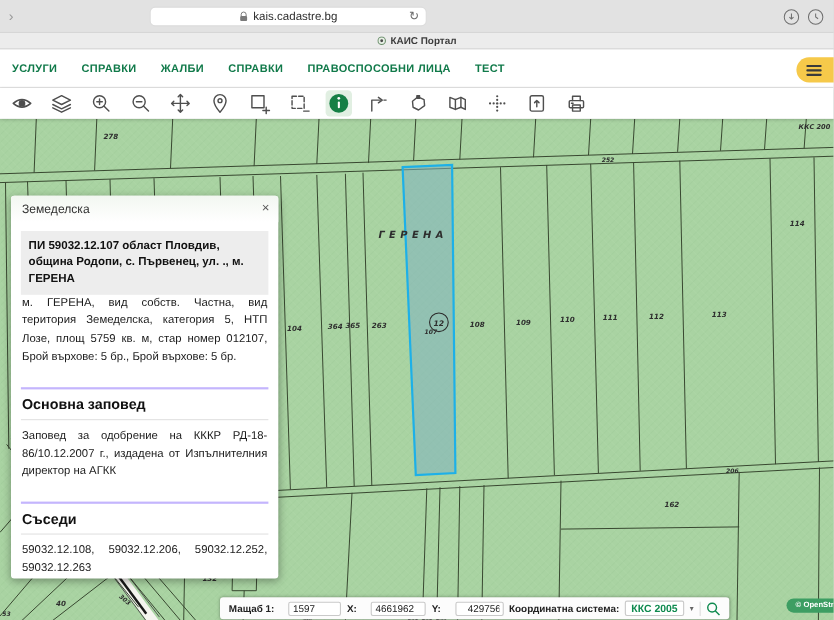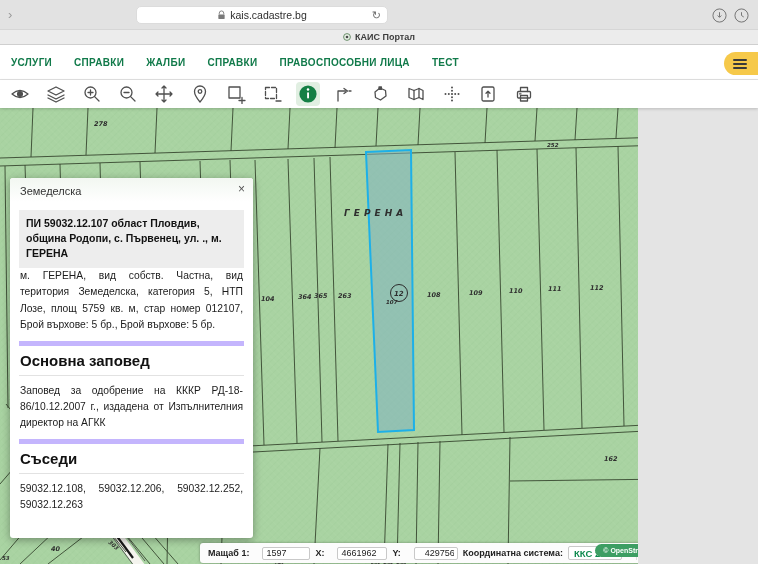--- a/index.html
+++ b/index.html
@@ -22,33 +22,33 @@
   .menu-pill{position:absolute;right:-12px;top:7px;width:46px;height:23px;border-radius:12px;background:#f6c94a;
              border:none;display:flex;flex-direction:column;justify-content:center;gap:2px;padding-left:9px;}
   .menu-pill span{display:block;width:14px;height:2px;background:#3a3a3a;border-radius:1px;}
   
   .toolbar{position:absolute;top:80px;left:0;right:0;height:28px;background:#fff;display:flex;align-items:center;
            gap:12px;padding-left:8px;box-shadow:0 1px 3px rgba(0,0,0,.18);z-index:3;}
   .tb{background:none;border:none;padding:2px;width:24px;height:24px;display:flex;align-items:center;justify-content:center;border-radius:4px;}
   .tb svg{stroke:#4f4f4f;fill:none;stroke-width:1.3;stroke-linecap:round;stroke-linejoin:round;}
   .tb.active{background:#e1efe2;}
   
-  .map-wrap{position:absolute;top:108px;left:0;width:638px;height:456px;overflow:hidden;background:#a9d3a2;}
+  .map-wrap{position:absolute;top:108px;left:0;width:758px;height:456px;overflow:hidden;background:#a9d3a2;}
   .map-wrap svg text{font-family:"DejaVu Sans",sans-serif;font-style:italic;font-weight:bold;fill:#2e2e2e;}
   
   .info-panel{position:absolute;left:10px;top:70px;width:243px;background:#fff;border-radius:3px;
               box-shadow:0 2px 8px rgba(0,0,0,.35);z-index:5;}
   .ip-header{position:relative;padding:7px 10px 5px;font-size:11px;color:#333;background:linear-gradient(#f2f7f1,#ffffff);border-radius:3px 3px 0 0;}
   .ip-close{position:absolute;right:8px;top:5px;background:none;border:none;font-size:12px;color:#555;padding:0;line-height:1;}
-  .ip-body{padding:8px 9px 24px;}
+  .ip-body{padding:8px 9px 0;}
   .ip-title{background:#ededed;padding:6px 7px;font-weight:bold;font-size:10.5px;line-height:1.45;color:#111;}
   .ip-link{display:block;color:#27967f;font-size:10.5px;margin:9px 1px 7px;text-decoration:none;}
   .ip-text{font-size:10.3px;line-height:1.6;text-align:justify;color:#1c1c1c;margin:0 1px;}
-  .ip-sec{font-weight:bold;font-size:15px;color:#111;border-top:5px solid #c4b5fd;border-bottom:1px solid #e2e2e2;
-          padding:6px 1px;margin:7px 0 7px;}
+  .ip-sec{font-weight:bold;font-size:13px;color:#111;border-top:2px solid #c4b5fd;border-bottom:1px solid #e2e2e2;
+          padding:6px 1px;margin:18px 0 7px;}
   
   .status-pill{position:absolute;left:200px;top:435px;height:20px;background:#fcfcfc;border-radius:3px;z-index:6;
                box-shadow:0 0 3px rgba(0,0,0,.35);display:flex;align-items:center;gap:5px;padding:0 8px;font-size:9px;color:#222;}
   .status-pill label{white-space:nowrap;font-weight:bold;}
   .status-pill input{height:13px;border:1px solid #c9c9c9;border-radius:2px;font-size:9px;padding:0 3px;color:#222;
                      font-family:"Liberation Sans",sans-serif;margin-left:8px;}
   .crs-box{height:14px;border:1px solid #c9c9c9;border-radius:2px;background:#fff;display:flex;align-items:center;
            padding:0 5px;font-weight:bold;color:#0f8a4f;font-size:9.5px;white-space:nowrap;}
   .dd-arrow{color:#666;font-size:7px;}
   .sp-div{width:1px;height:13px;background:#ddd;}

